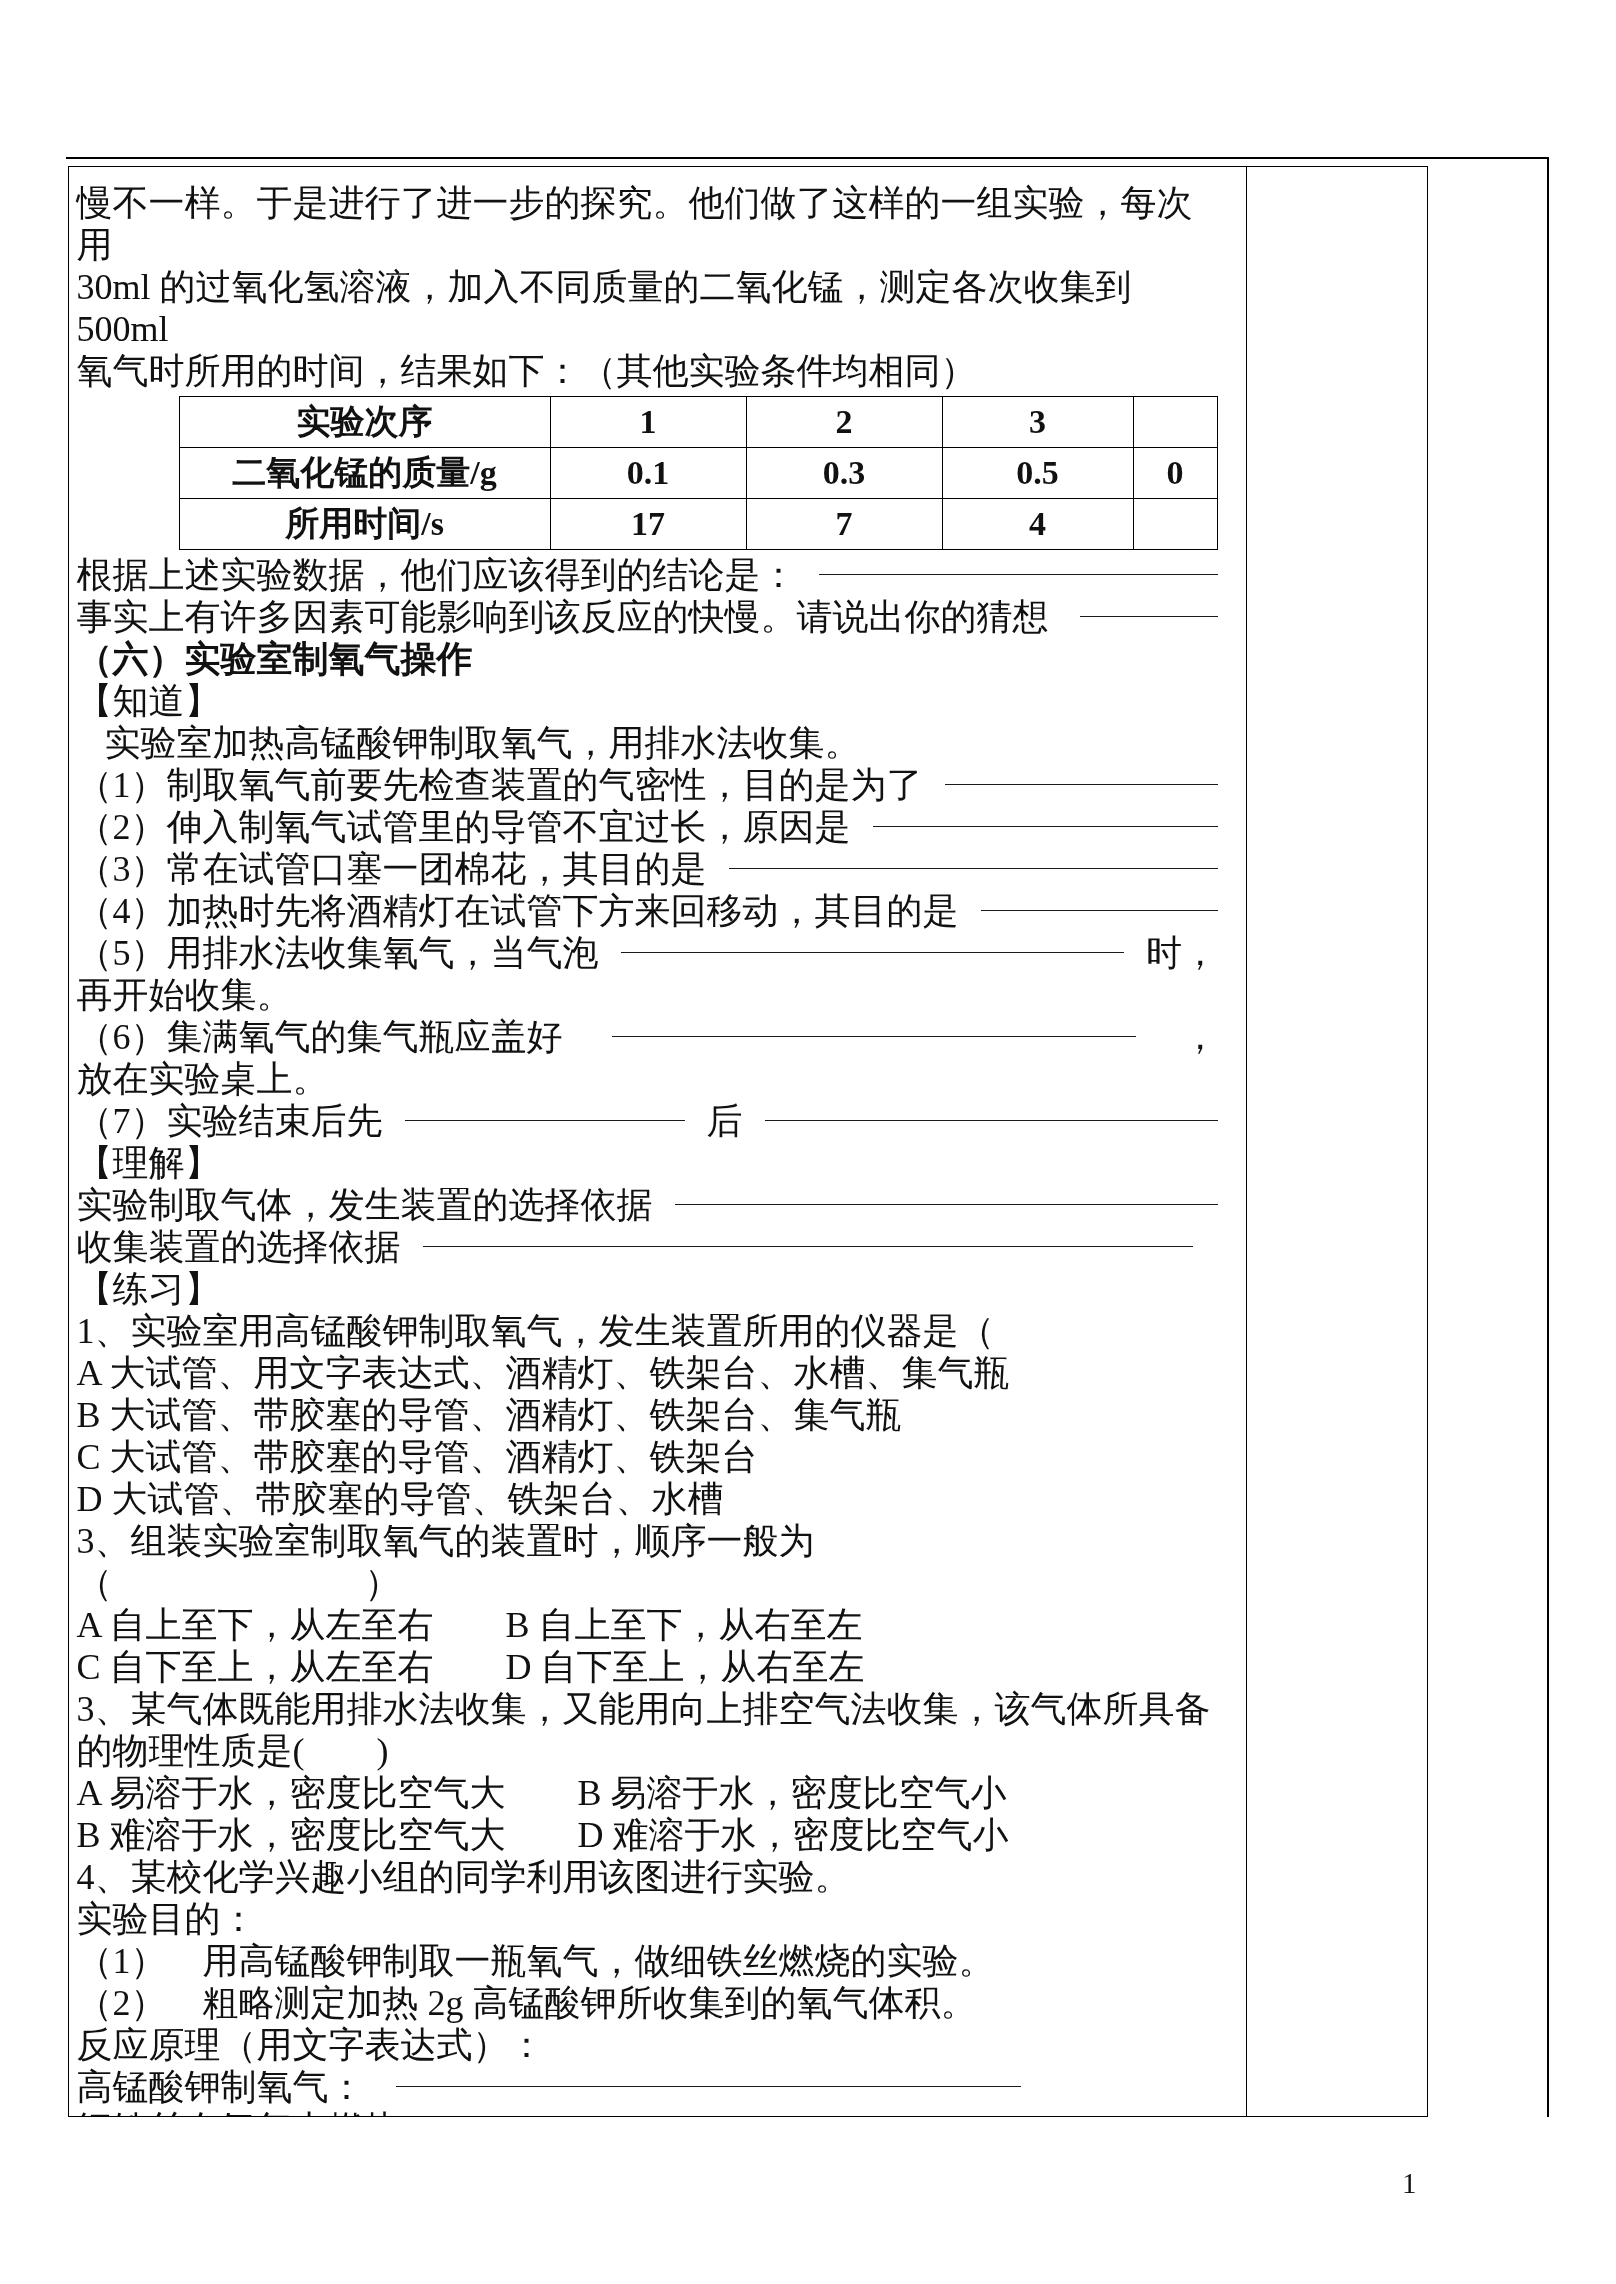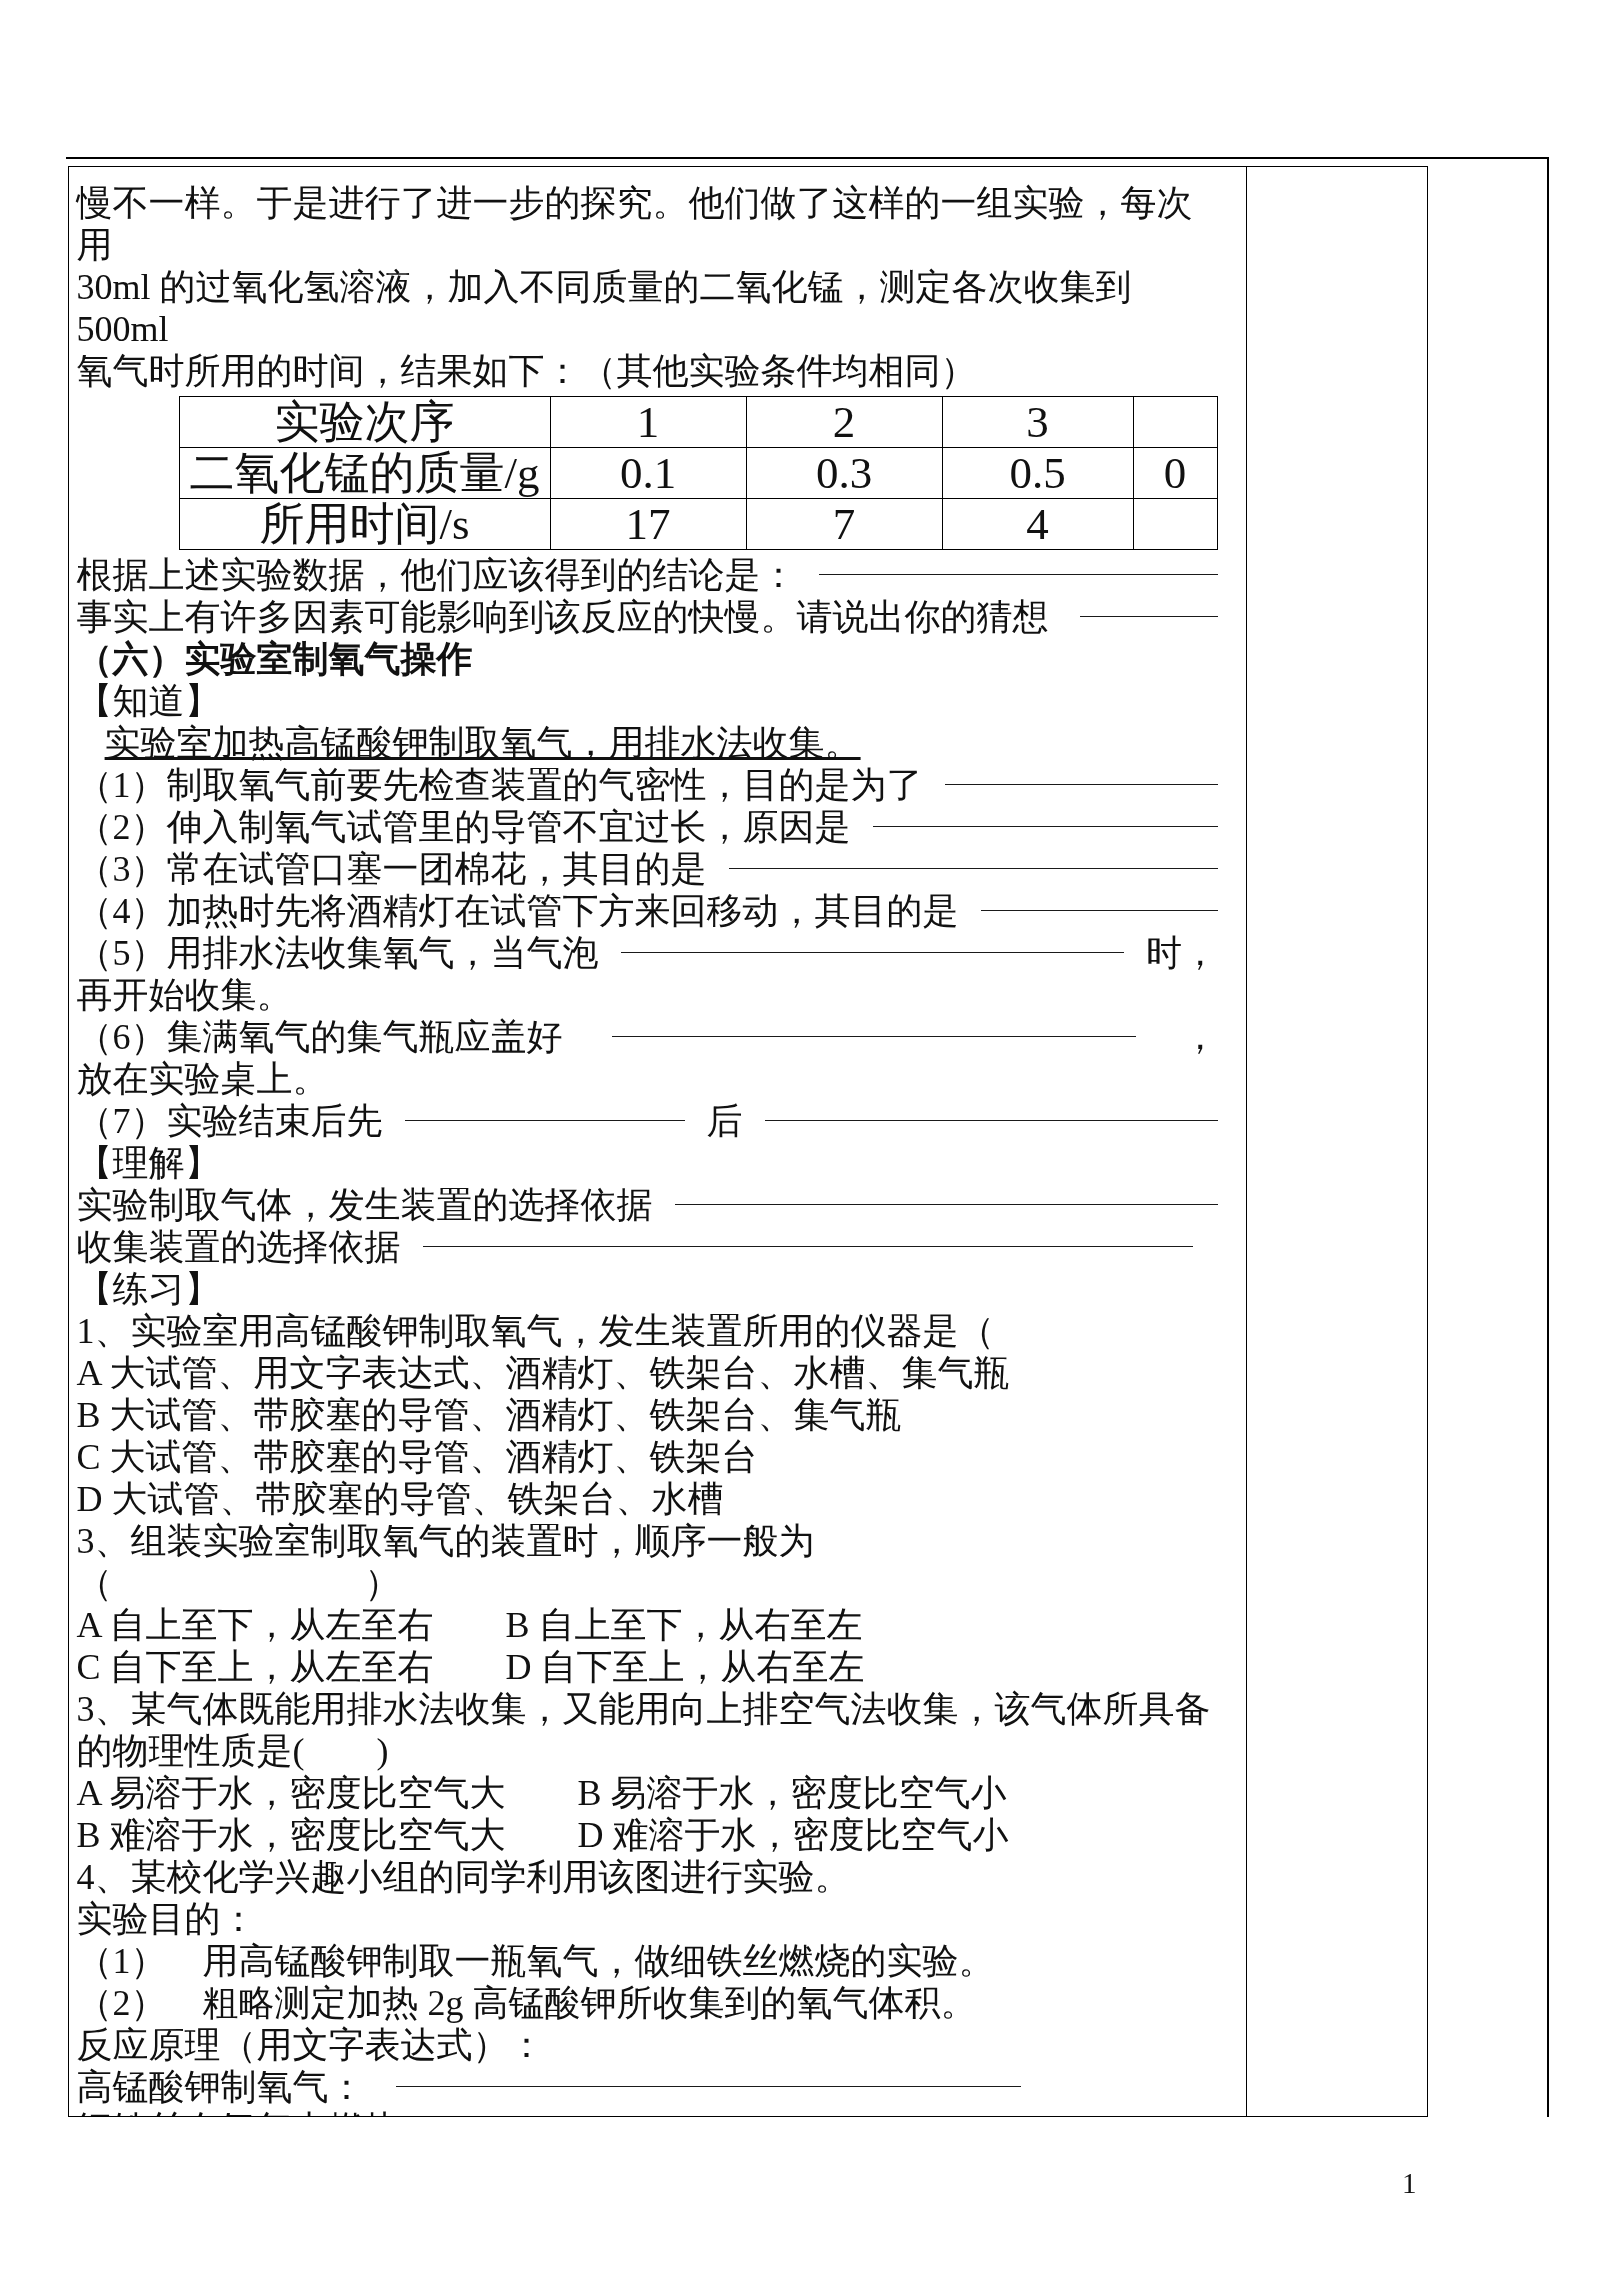--- a/index.html
+++ b/index.html
@@ -70,35 +70,35 @@
     flex: 0 0 auto;
   }
   .blank.fill {
     flex: 1 1 auto;
   }
   .bold-title {
     font-weight: bold;
   }
   .indent {
     padding-left: 28px;
-    text-decoration: underline;
   }
   .exp-table {
     border-collapse: collapse;
     table-layout: fixed;
     width: 1039px;
     margin: 3.8px 0 3.8px 102px;
     text-align: center;
   }
   .exp-table td {
     border: 1.9px solid #000;
     height: 50px;
     padding: 0;
-    font-size: 45px;
+    font-size: 34px;
     overflow: hidden;
+    font-weight: bold;
   }
   .page-number {
     position: absolute;
     left: 1402px;
     top: 2167px;
     font-size: 29px;
   }
   .mr-sm { margin-right: 15.3px; }
   .mr-md { margin-right: 25.5px; }
   .ml-sm { margin-left: 18px; }

